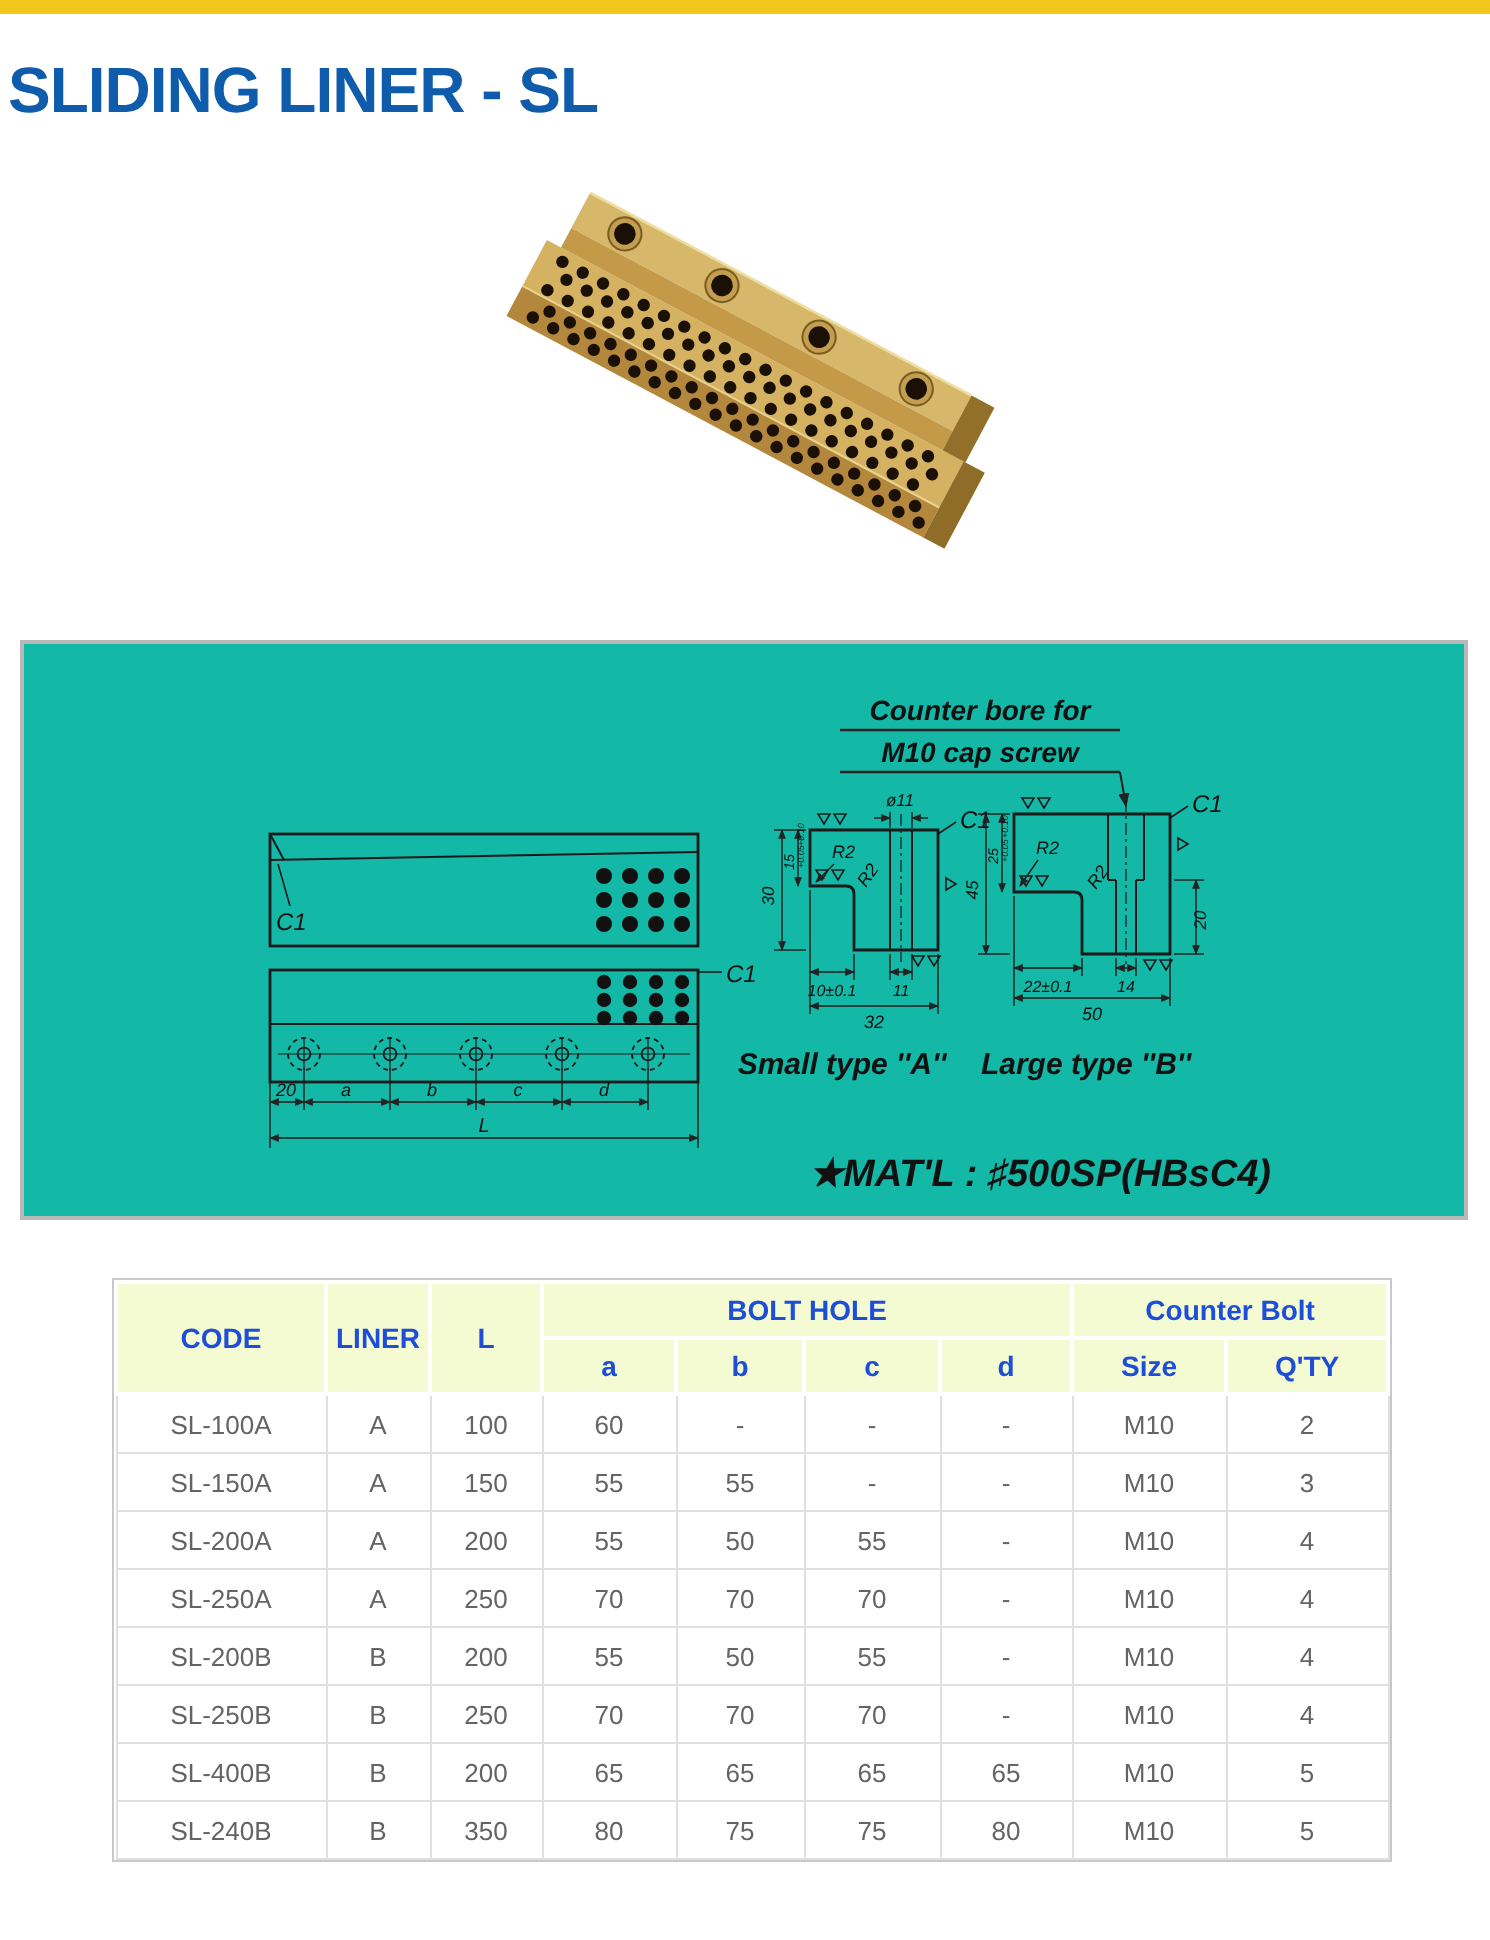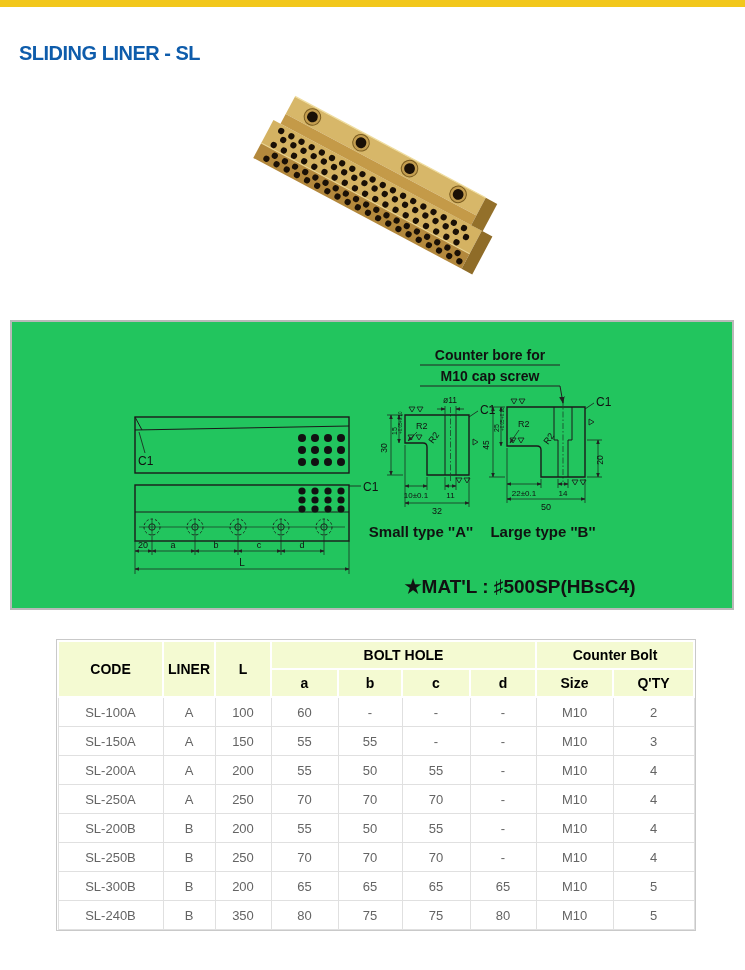--- a/index.html
+++ b/index.html
@@ -2,38 +2,38 @@
 <html><head>
 <meta charset="utf-8">
 <style>
   html,body{margin:0;padding:0;}
   body{
     width:745px;height:970px;background:#ffffff;position:relative;overflow:hidden;
     font-family:"Liberation Sans", sans-serif;
   }
   .topbar{position:absolute;left:0;top:0;width:745px;height:7px;background:var(--accent,#f2c71b);}
   .page-title{
-    position:absolute;left:4px;top:27px;margin:15px;
-    font-size:20px;font-weight:600;letter-spacing:-0.5px;color:var(--title-color,#0e5cab);
+    position:absolute;left:4px;top:27px;margin:0;
+    font-size:32px;font-weight:600;letter-spacing:-0.5px;color:var(--title-color,#0e5cab);
   }
   .photo{position:absolute;left:240px;top:95px;width:260px;height:185px;}
   .diagram{
     position:absolute;left:10px;top:320px;width:720px;height:286px;
-    border:2px solid #b9b9b9;background:#22c55e;
+    border:2px solid #b9b9b9;background:#14b8a6;font-style:italic;
   }
   .diagram svg{display:block;}
   svg text{font-family:"Liberation Sans", sans-serif;fill:#111;}
   .spec{
     position:absolute;left:57px;top:640px;width:636px;
     border-collapse:collapse;table-layout:fixed;
     outline:1px solid #c9c9c9;
   }
   .spec th{
     background:var(--th-bg,#f4fad2);border:2px solid #ffffff;
-    font-size:14px;font-weight:bold;color:#000000;height:26px;padding:0;text-align:center;margin-top:40px;
+    font-size:14px;font-weight:bold;color:#1d4ed8;height:26px;padding:0;text-align:center;margin-top:40px;
   }
   .spec td{
     border:1px solid var(--grid,#dedede);border-top:1px solid #d6d6d6;
     font-size:13px;color:#646464;height:28px;padding:0;text-align:center;background:#fff;
   }
 </style>
 </head>
 <body style="--accent: #f2c71b; --title-color: #0e5cab; --th-bg: #f4fad2; --grid: #e0e0e0;">
 
 <div class="topbar"></div>
@@ -479,21 +479,21 @@
         <td>B</td>
         <td>250</td>
         <td>70</td>
         <td>70</td>
         <td>70</td>
         <td>-</td>
         <td>M10</td>
         <td>4</td>
       </tr>
       <tr>
-        <td>SL-300B</td>
+        <td>SL-400B</td>
         <td>B</td>
         <td>200</td>
         <td>65</td>
         <td>65</td>
         <td>65</td>
         <td>65</td>
         <td>M10</td>
         <td>5</td>
       </tr>
       <tr>

